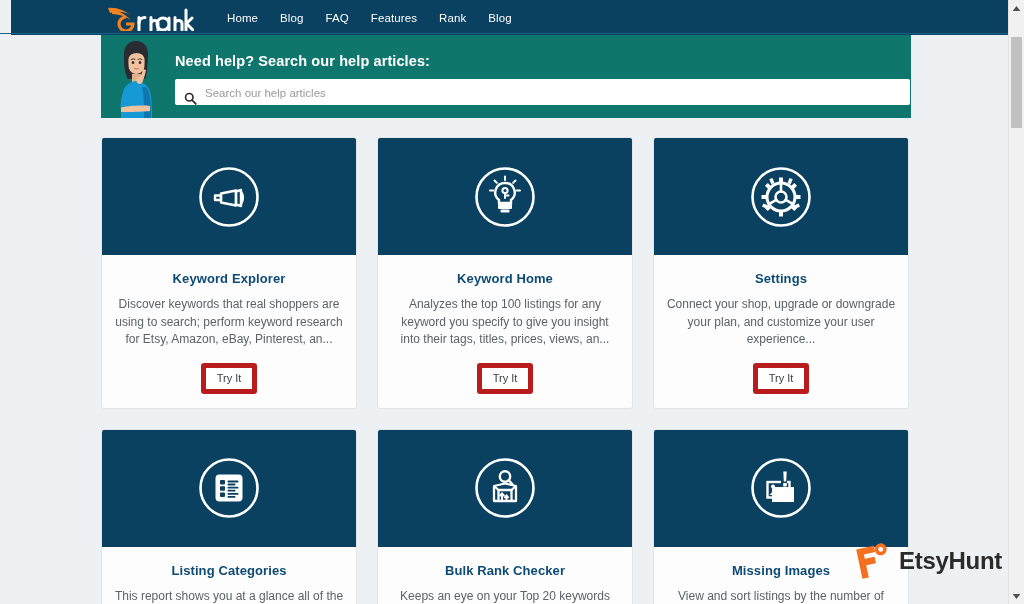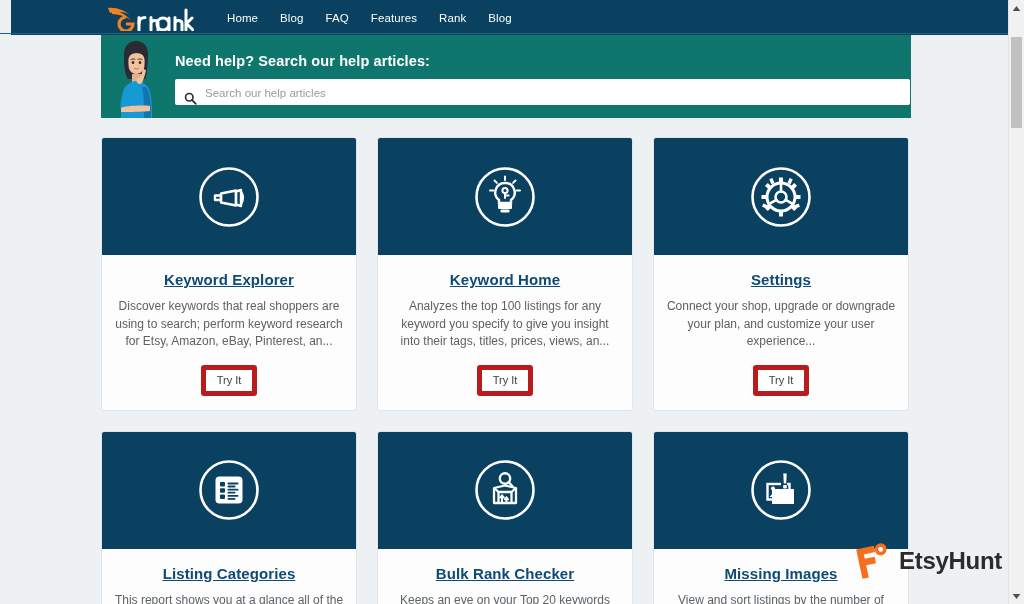--- a/index.html
+++ b/index.html
@@ -159,25 +159,24 @@
   }
   .card-body {
     padding: 16px 12px 14px 12px;
     text-align: center;
     display: flex;
     flex-direction: column;
     align-items: center;
   }
   .card-title {
     color: #0d4a74;
-    font-size: 15px;
+    font-size: 13px;
     font-weight: bold;
     margin-bottom: 10px;
     letter-spacing: .1px;
-    text-decoration: underline;
   }
   .card-desc {
     color: #5d6266;
     font-size: 12px;
     line-height: 17.5px;
     margin-bottom: 14px;
   }
   .try-btn {
     background: #ffffff;
     border: 5px solid #b91c1c;

